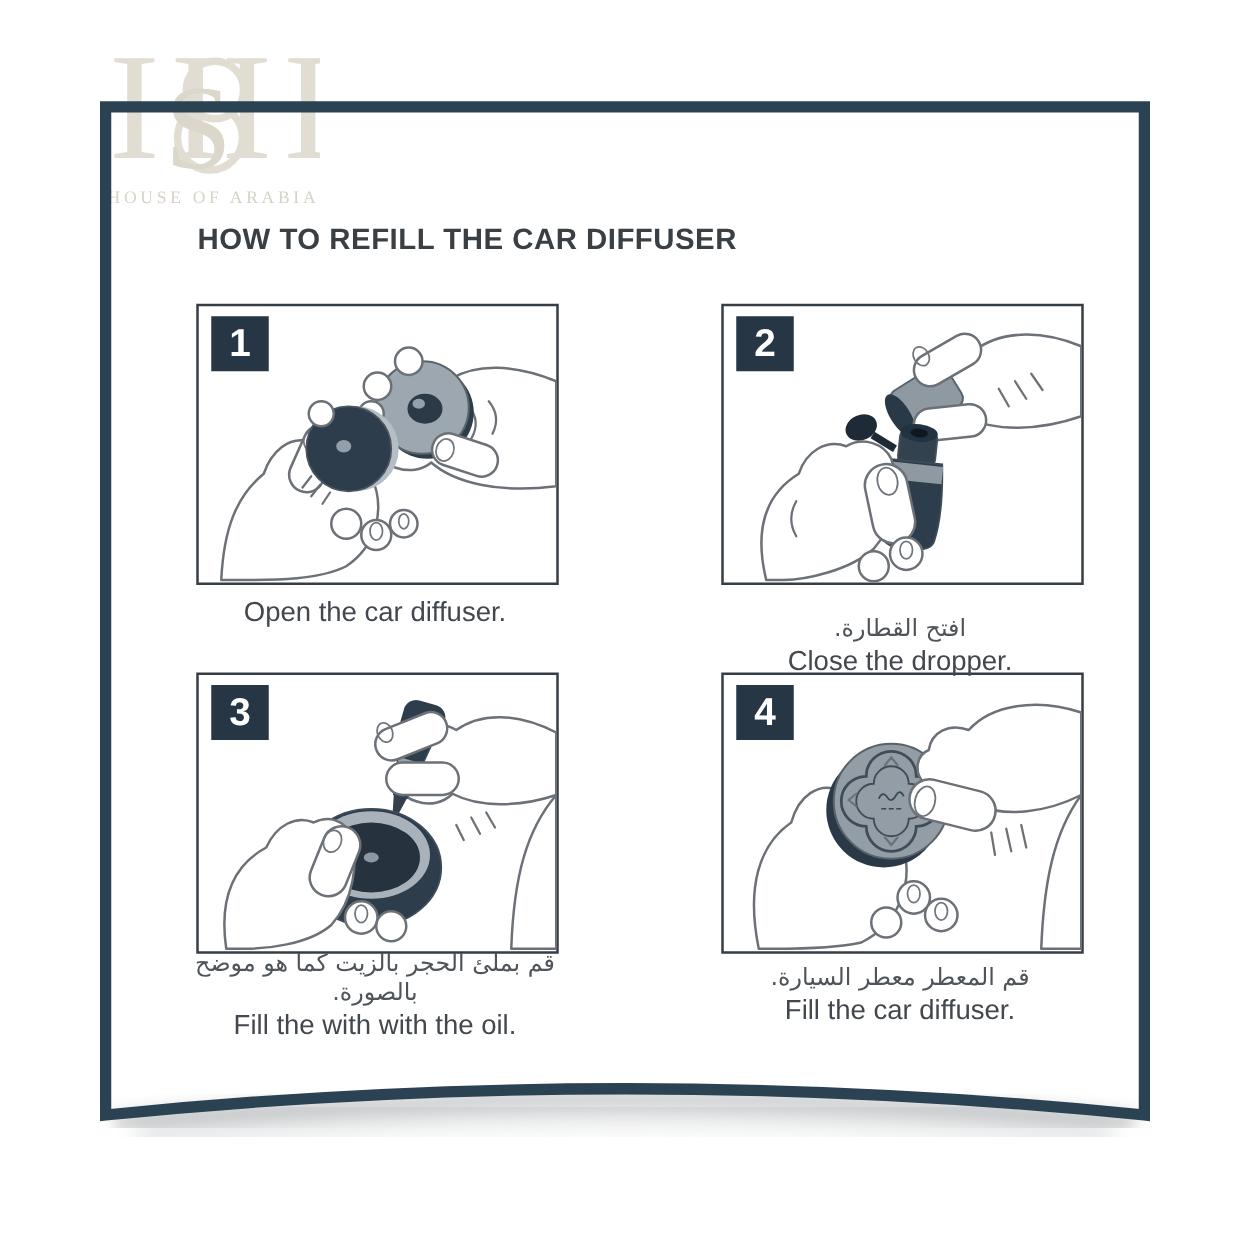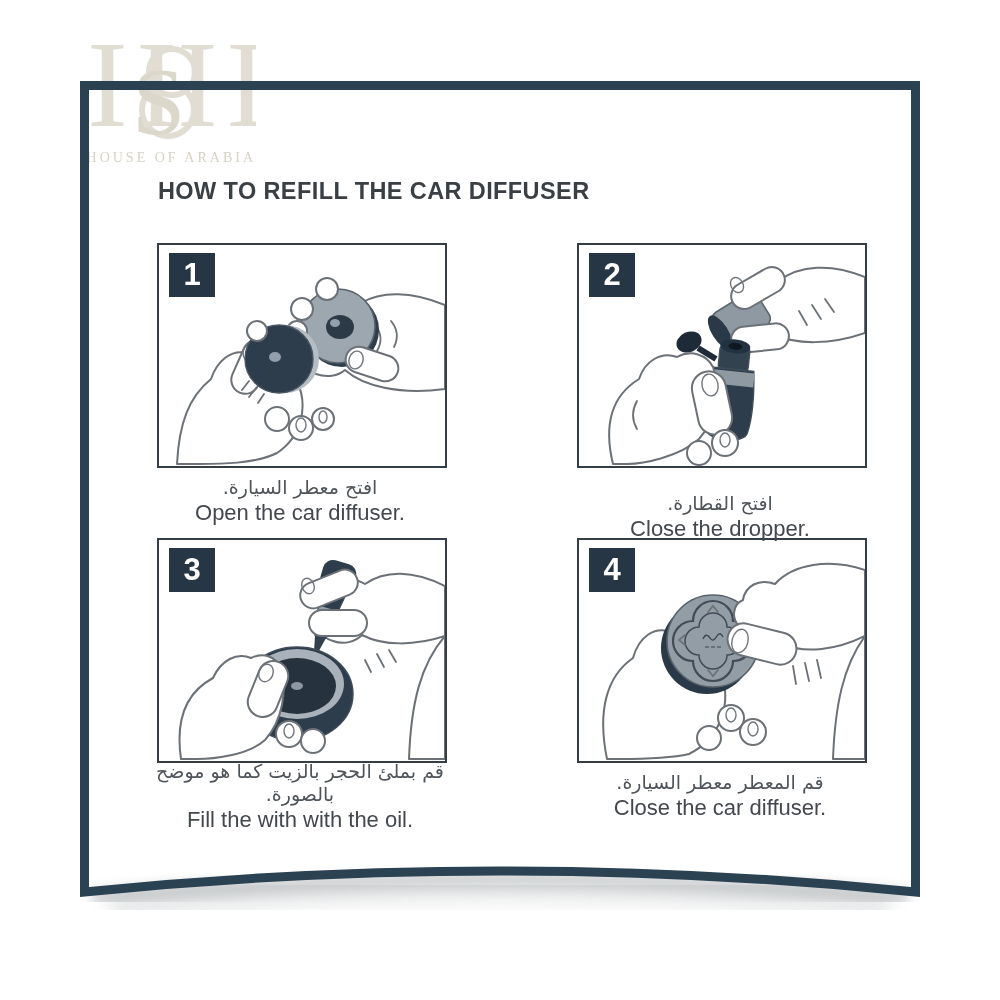--- a/index.html
+++ b/index.html
@@ -1,21 +1,21 @@
 <!DOCTYPE html>
 <html><head>
 <meta charset="utf-8">
 <style>
   html,body{margin:0;padding:0;background:#ffffff;}
   .canvas{position:relative;width:1000px;height:1000px;background:#fff;overflow:hidden;
           font-family:"Liberation Sans",sans-serif;}
   
   .logo{position:absolute;left:86px;top:14px;width:170px;z-index:1;}
   .logo .brandname{font-family:"Liberation Serif",serif;font-size:14px;letter-spacing:3px;
-          color:#d6d2c4;margin-top:-6px;text-align:right;white-space:nowrap;}
+          color:#d6d2c4;margin-top:-6px;text-align:left;white-space:nowrap;}
   
   .frame{position:absolute;left:0;top:0;z-index:2;}
   
   .title-en{position:absolute;left:158px;top:178px;z-index:3;font-weight:700;font-size:23.5px;
           color:#3a3f44;letter-spacing:.4px;}
   .title-ar{position:absolute;right:145px;top:185px;z-index:3;font-weight:700;font-size:26px;
           color:#23282d;direction:rtl;font-family:"DejaVu Sans",sans-serif;}
   
   .box{position:absolute;width:286px;height:221px;border:2px solid #353d45;background:#fff;z-index:3;}
   .b1{left:157px;top:243px;} .b2{left:577px;top:243px;}
@@ -191,29 +191,28 @@
       <circle class="hand" cx="152" cy="176" r="13"></circle>
       <circle class="hand" cx="174" cy="190" r="13"></circle>
       <circle class="hand" cx="130" cy="196" r="12"></circle>
       <ellipse class="nail" cx="152" cy="173" rx="5" ry="7"></ellipse>
       <ellipse class="nail" cx="174" cy="187" rx="5" ry="7"></ellipse>
     </svg>
     <div class="badge">4</div>
   </div>
 
   <div class="cap c1">
-    <div class="ar">افتح معطر السيارة.</div>
     <div class="en">Open the car diffuser.</div>
   </div>
   <div class="cap c2">
     <div class="ar">افتح القطارة.</div>
     <div class="en">Close the dropper.</div>
   </div>
   <div class="cap c3">
     <div class="ar">قم بملئ الحجر بالزيت كما هو موضح بالصورة.</div>
     <div class="en">Fill the with with the oil.</div>
   </div>
   <div class="cap c4">
     <div class="ar">قم المعطر معطر السيارة.</div>
-    <div class="en">Close the car diffuser.</div>
+    <div class="en">Fill the car diffuser.</div>
   </div>
 
 </div>
 
 </body></html>

